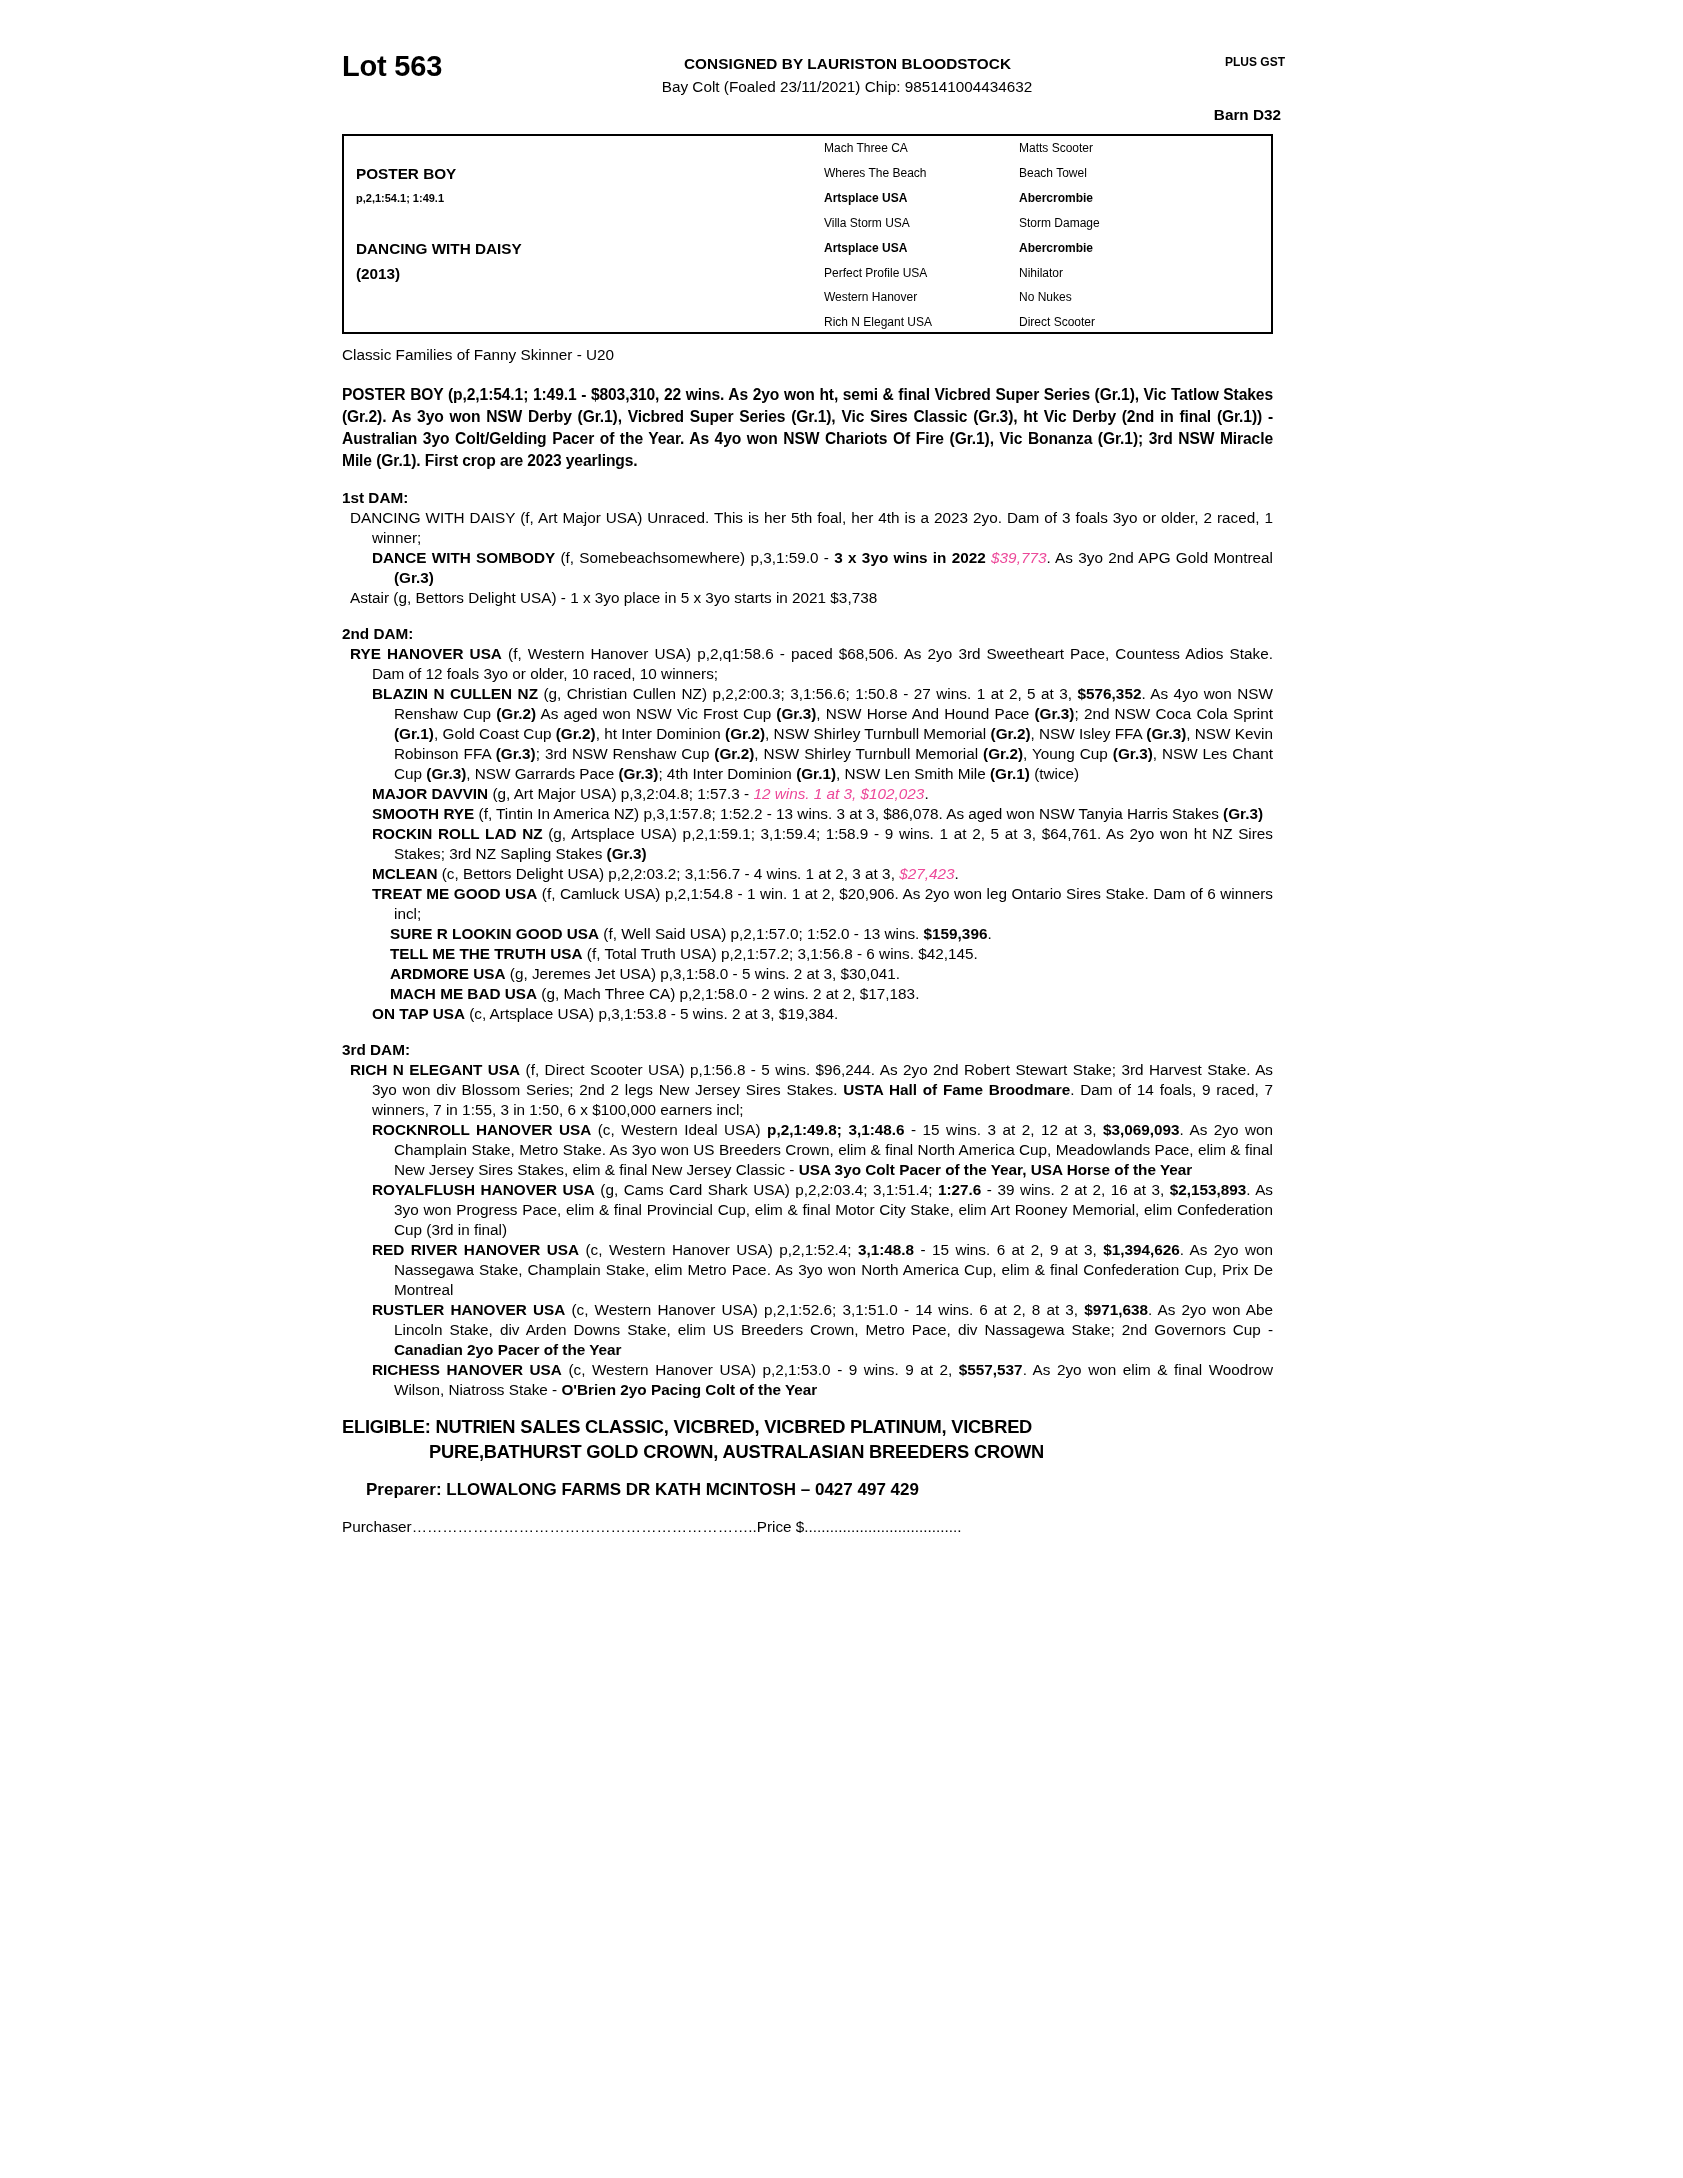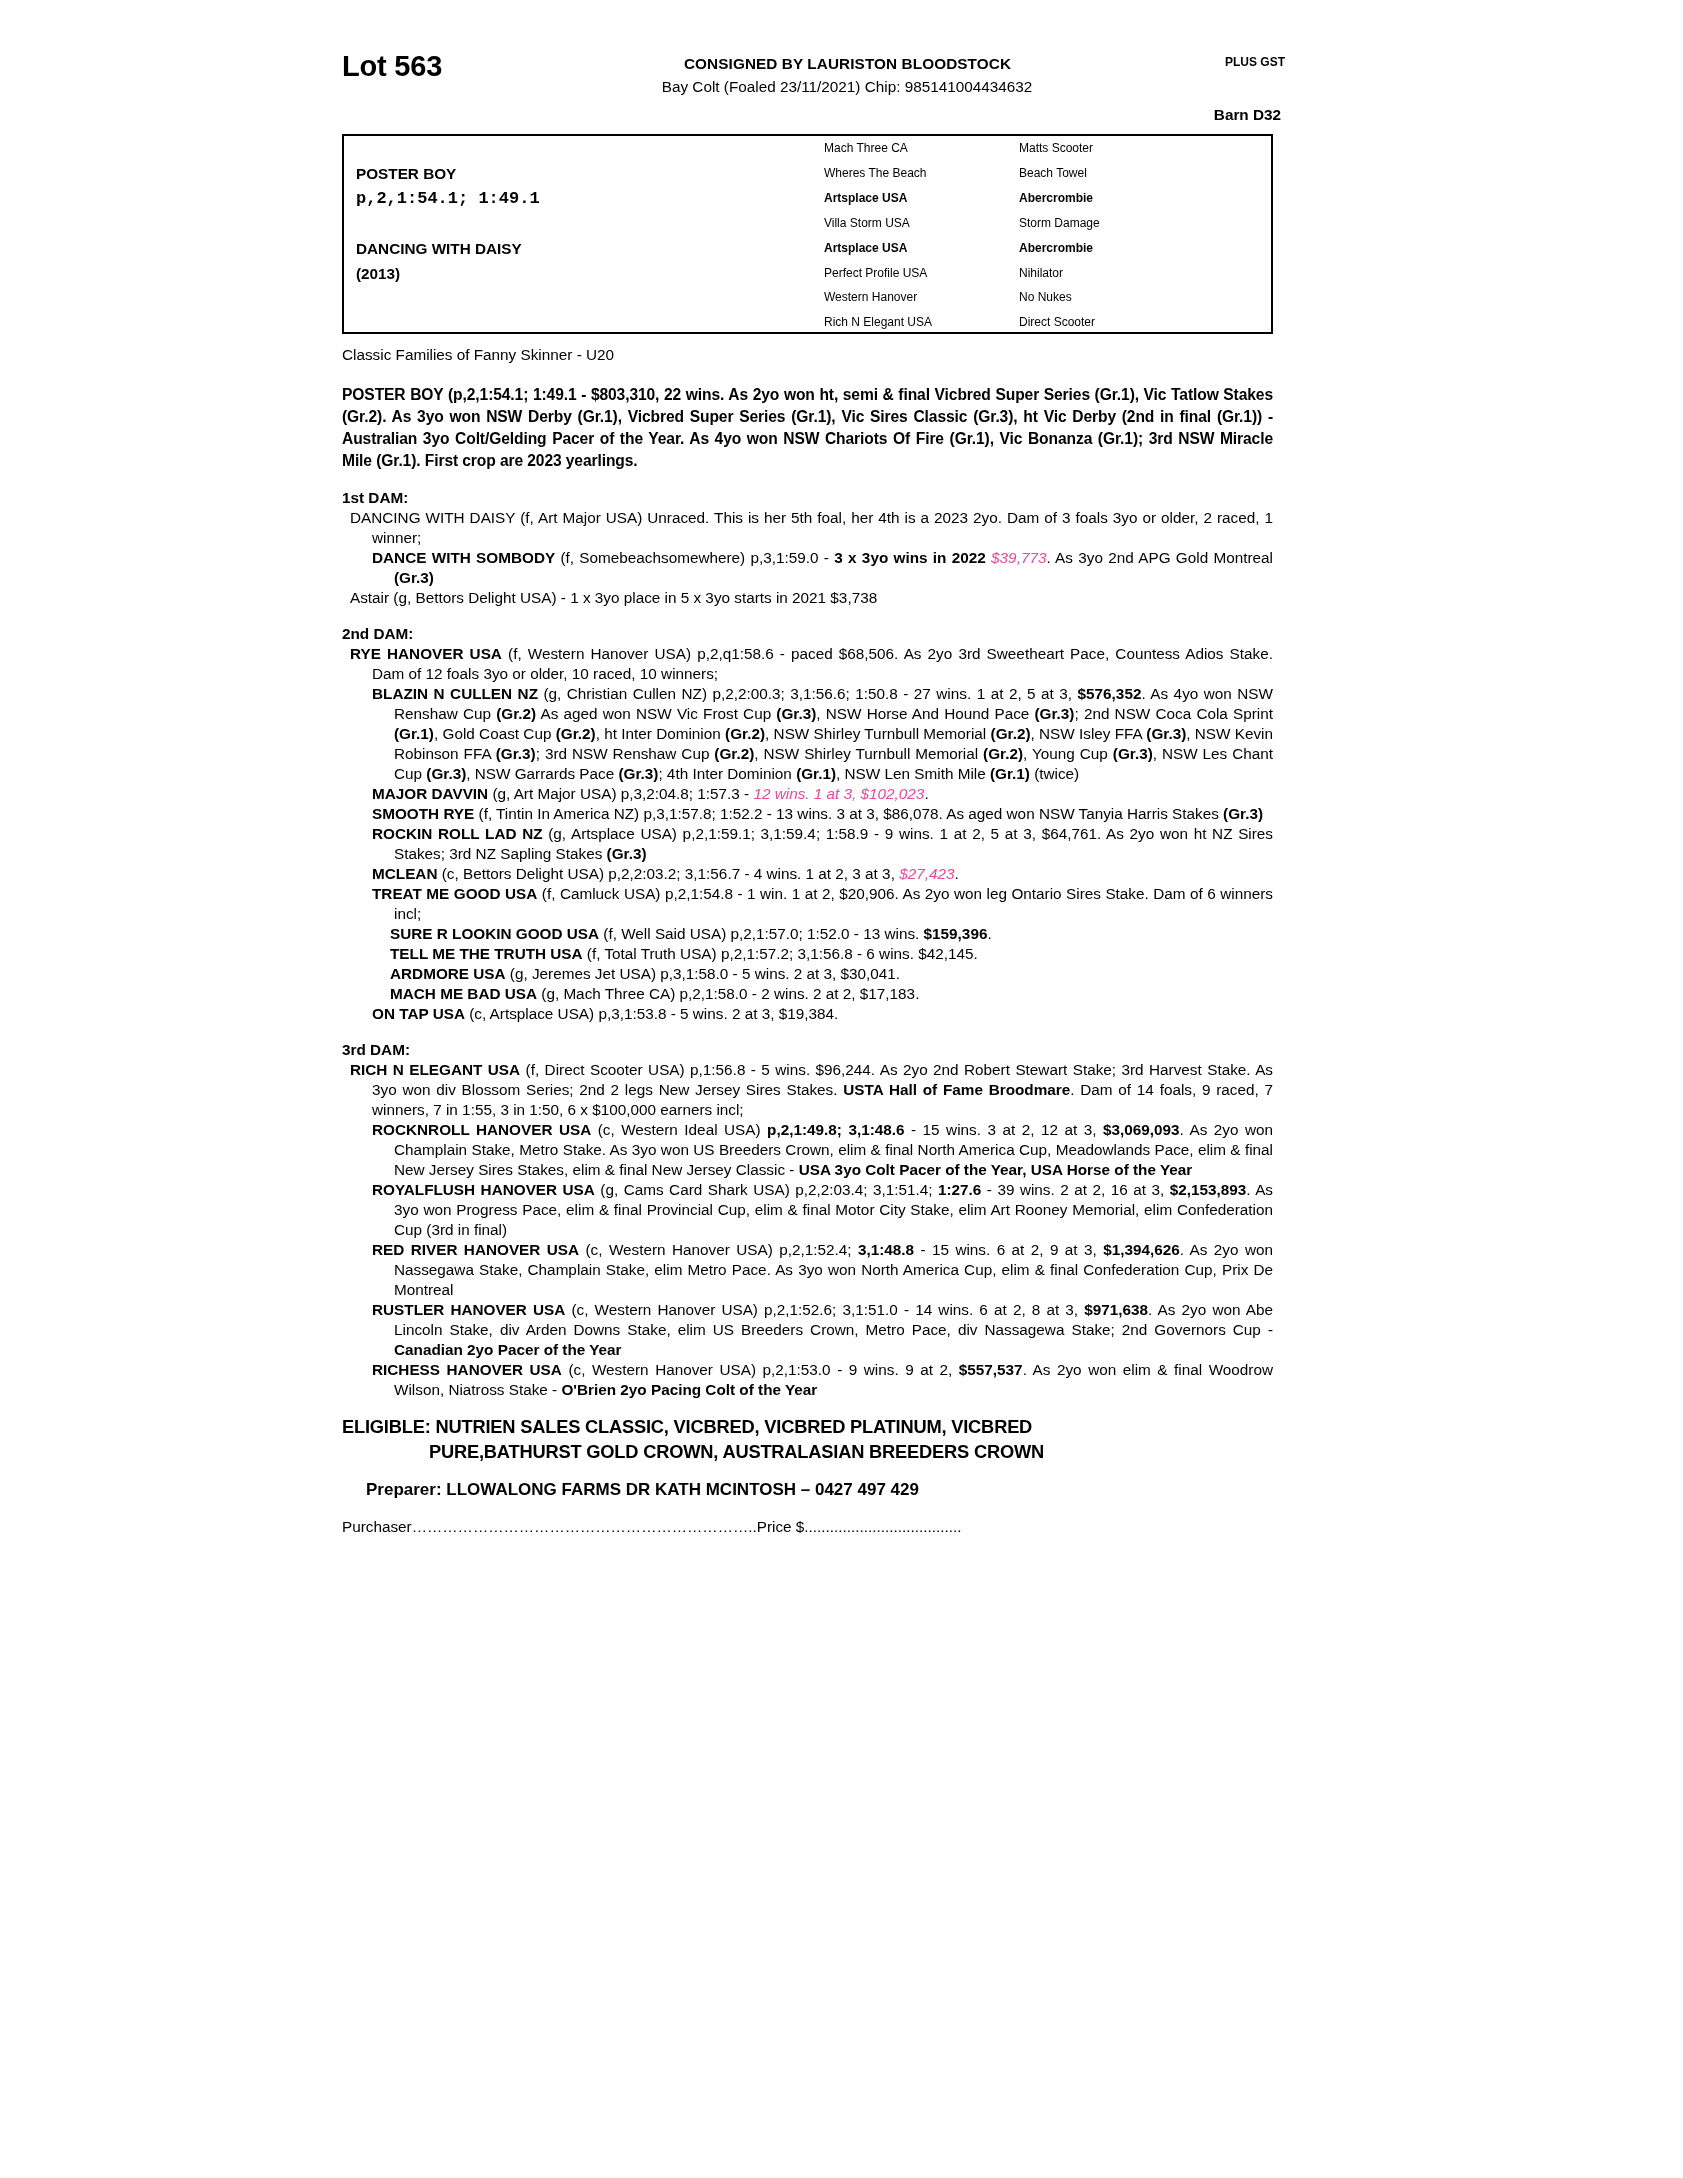--- a/index.html
+++ b/index.html
@@ -90,24 +90,23 @@
   .sire-name {
     position: absolute;
     top: 25px;
     font-size: 15.3px;
     font-weight: bold;
     line-height: 25px;
   }
   .sire-time {
     position: absolute;
     top: 50px;
-    font-size: 17px;
-    font-weight: bold;
-    line-height: 25px;
-    font-family: Liberation Mono, monospace;
+    font-size: 11px;
+    font-weight: bold;
+    line-height: 25px;
   }
   .dam-name {
     position: absolute;
     top: 100px;
     font-size: 15.3px;
     font-weight: bold;
     line-height: 25px;
   }
   .dam-year {
     position: absolute;

